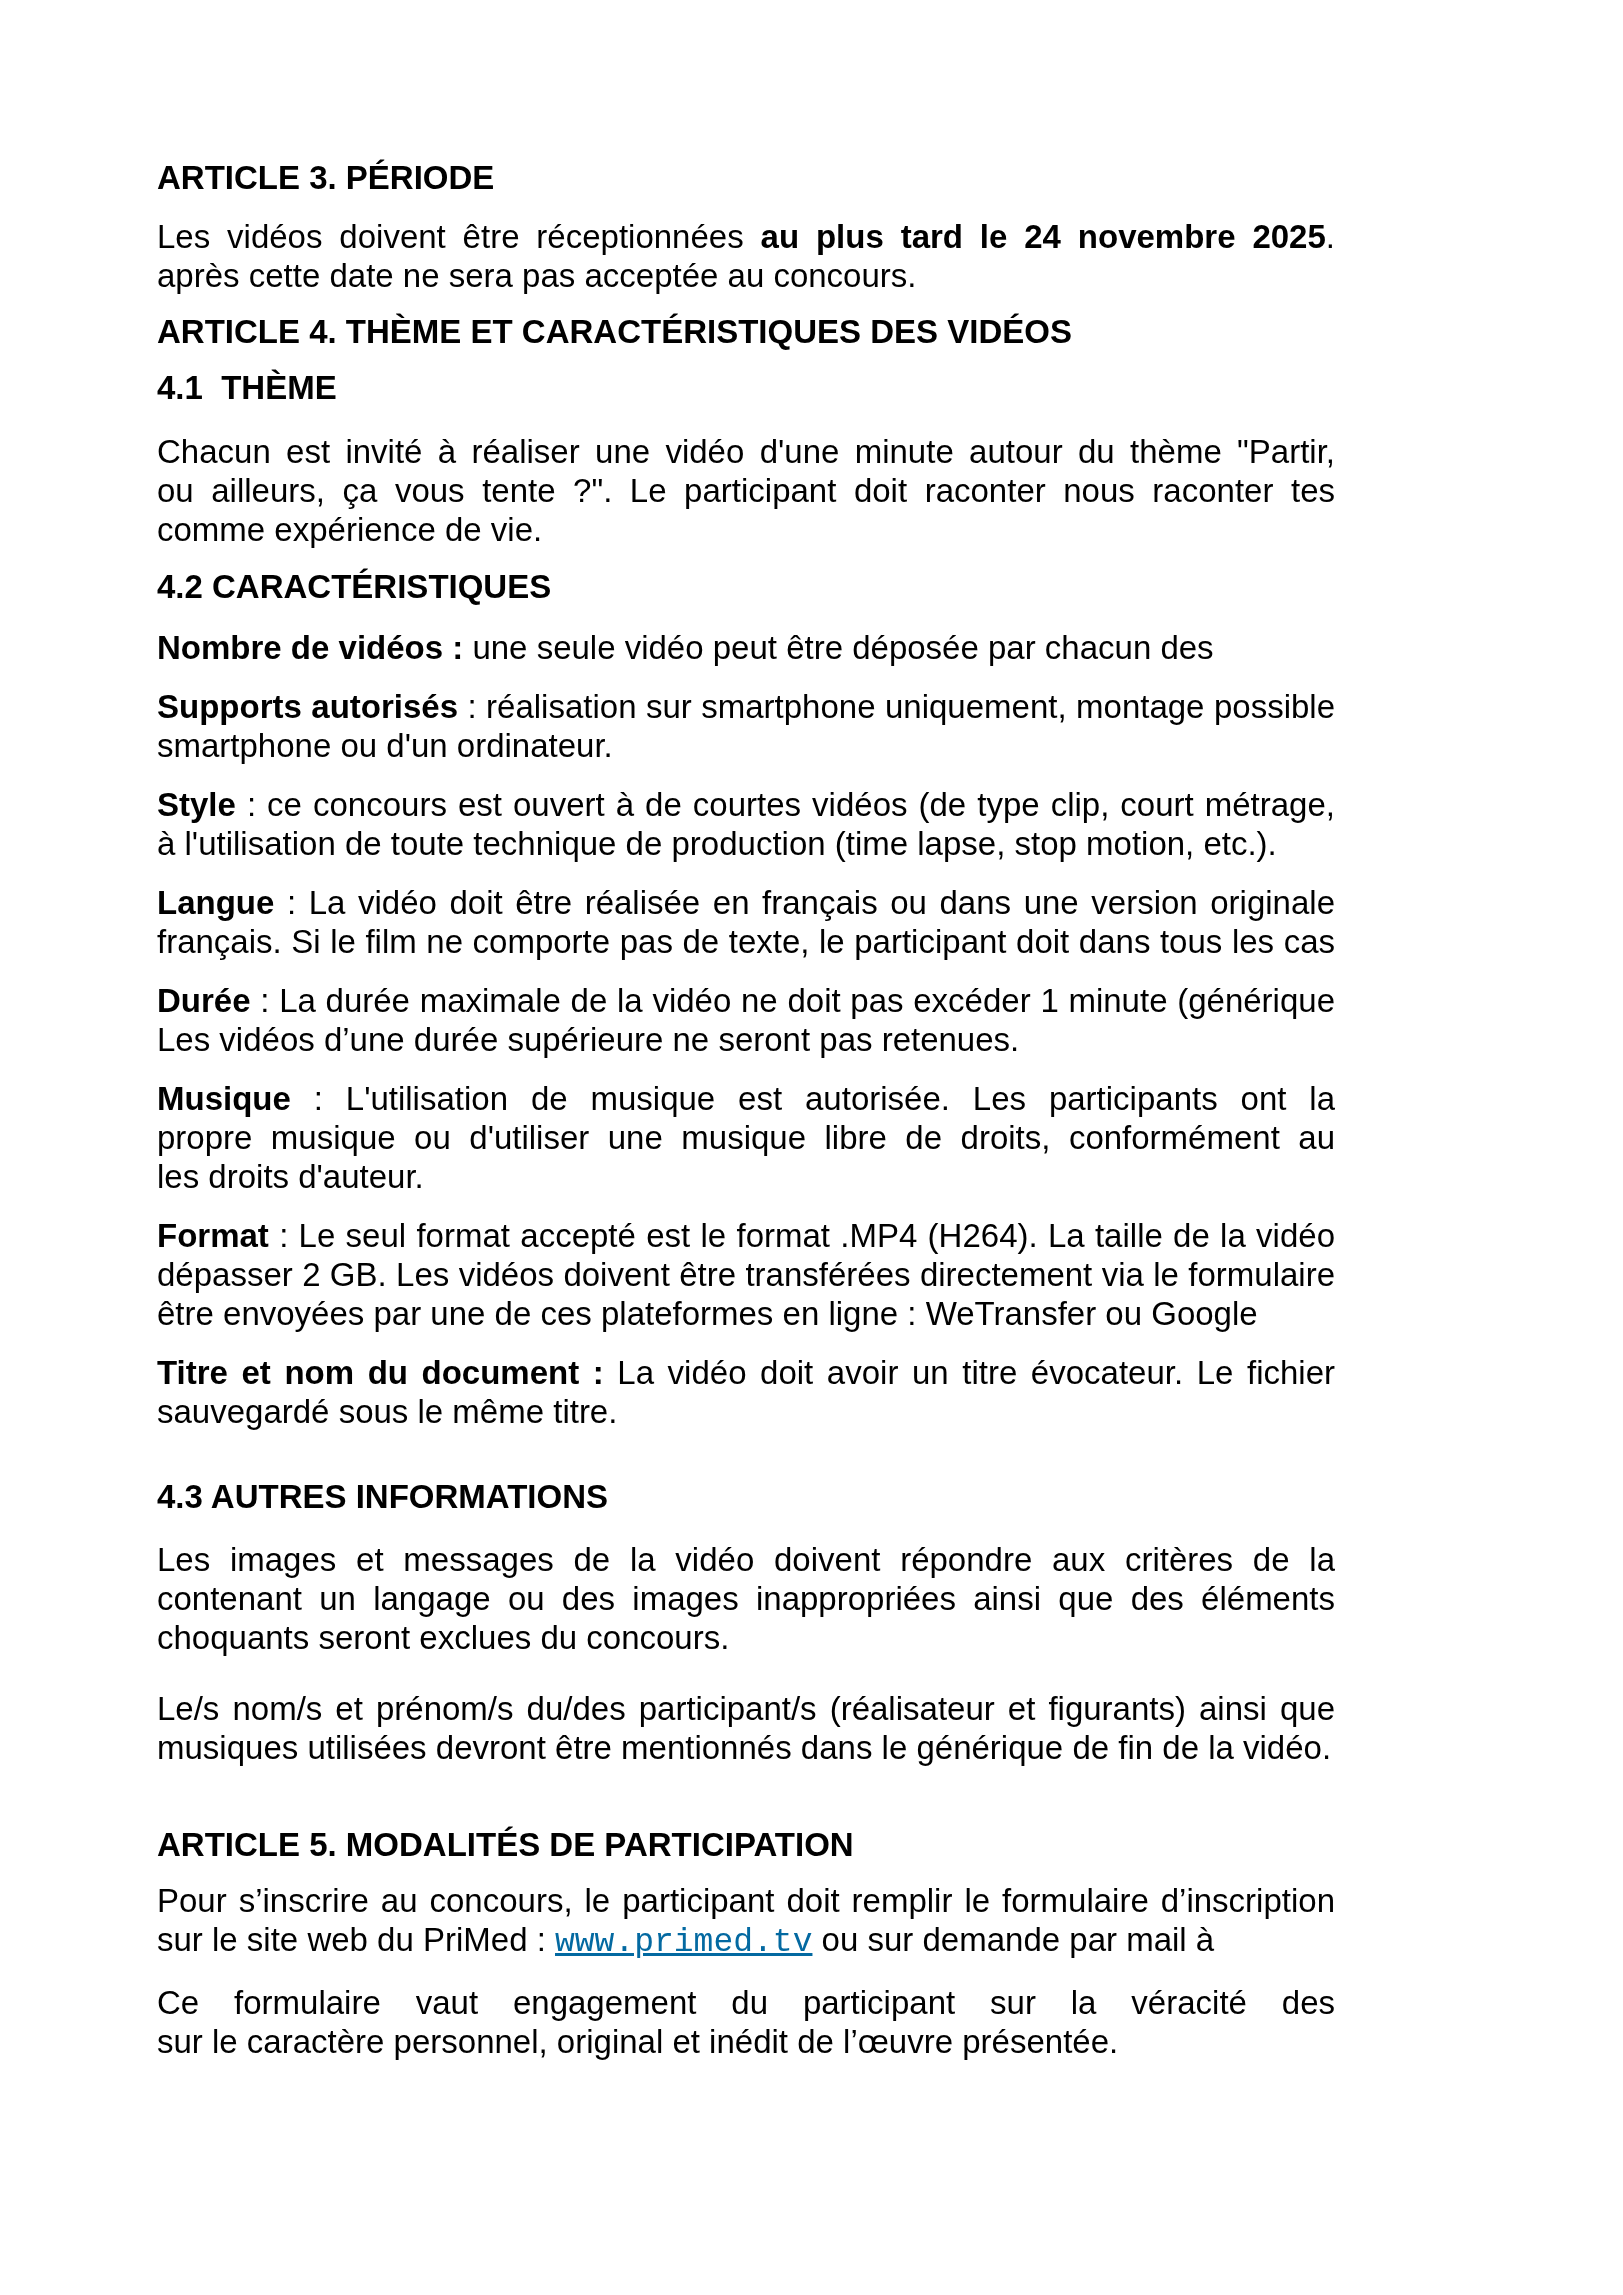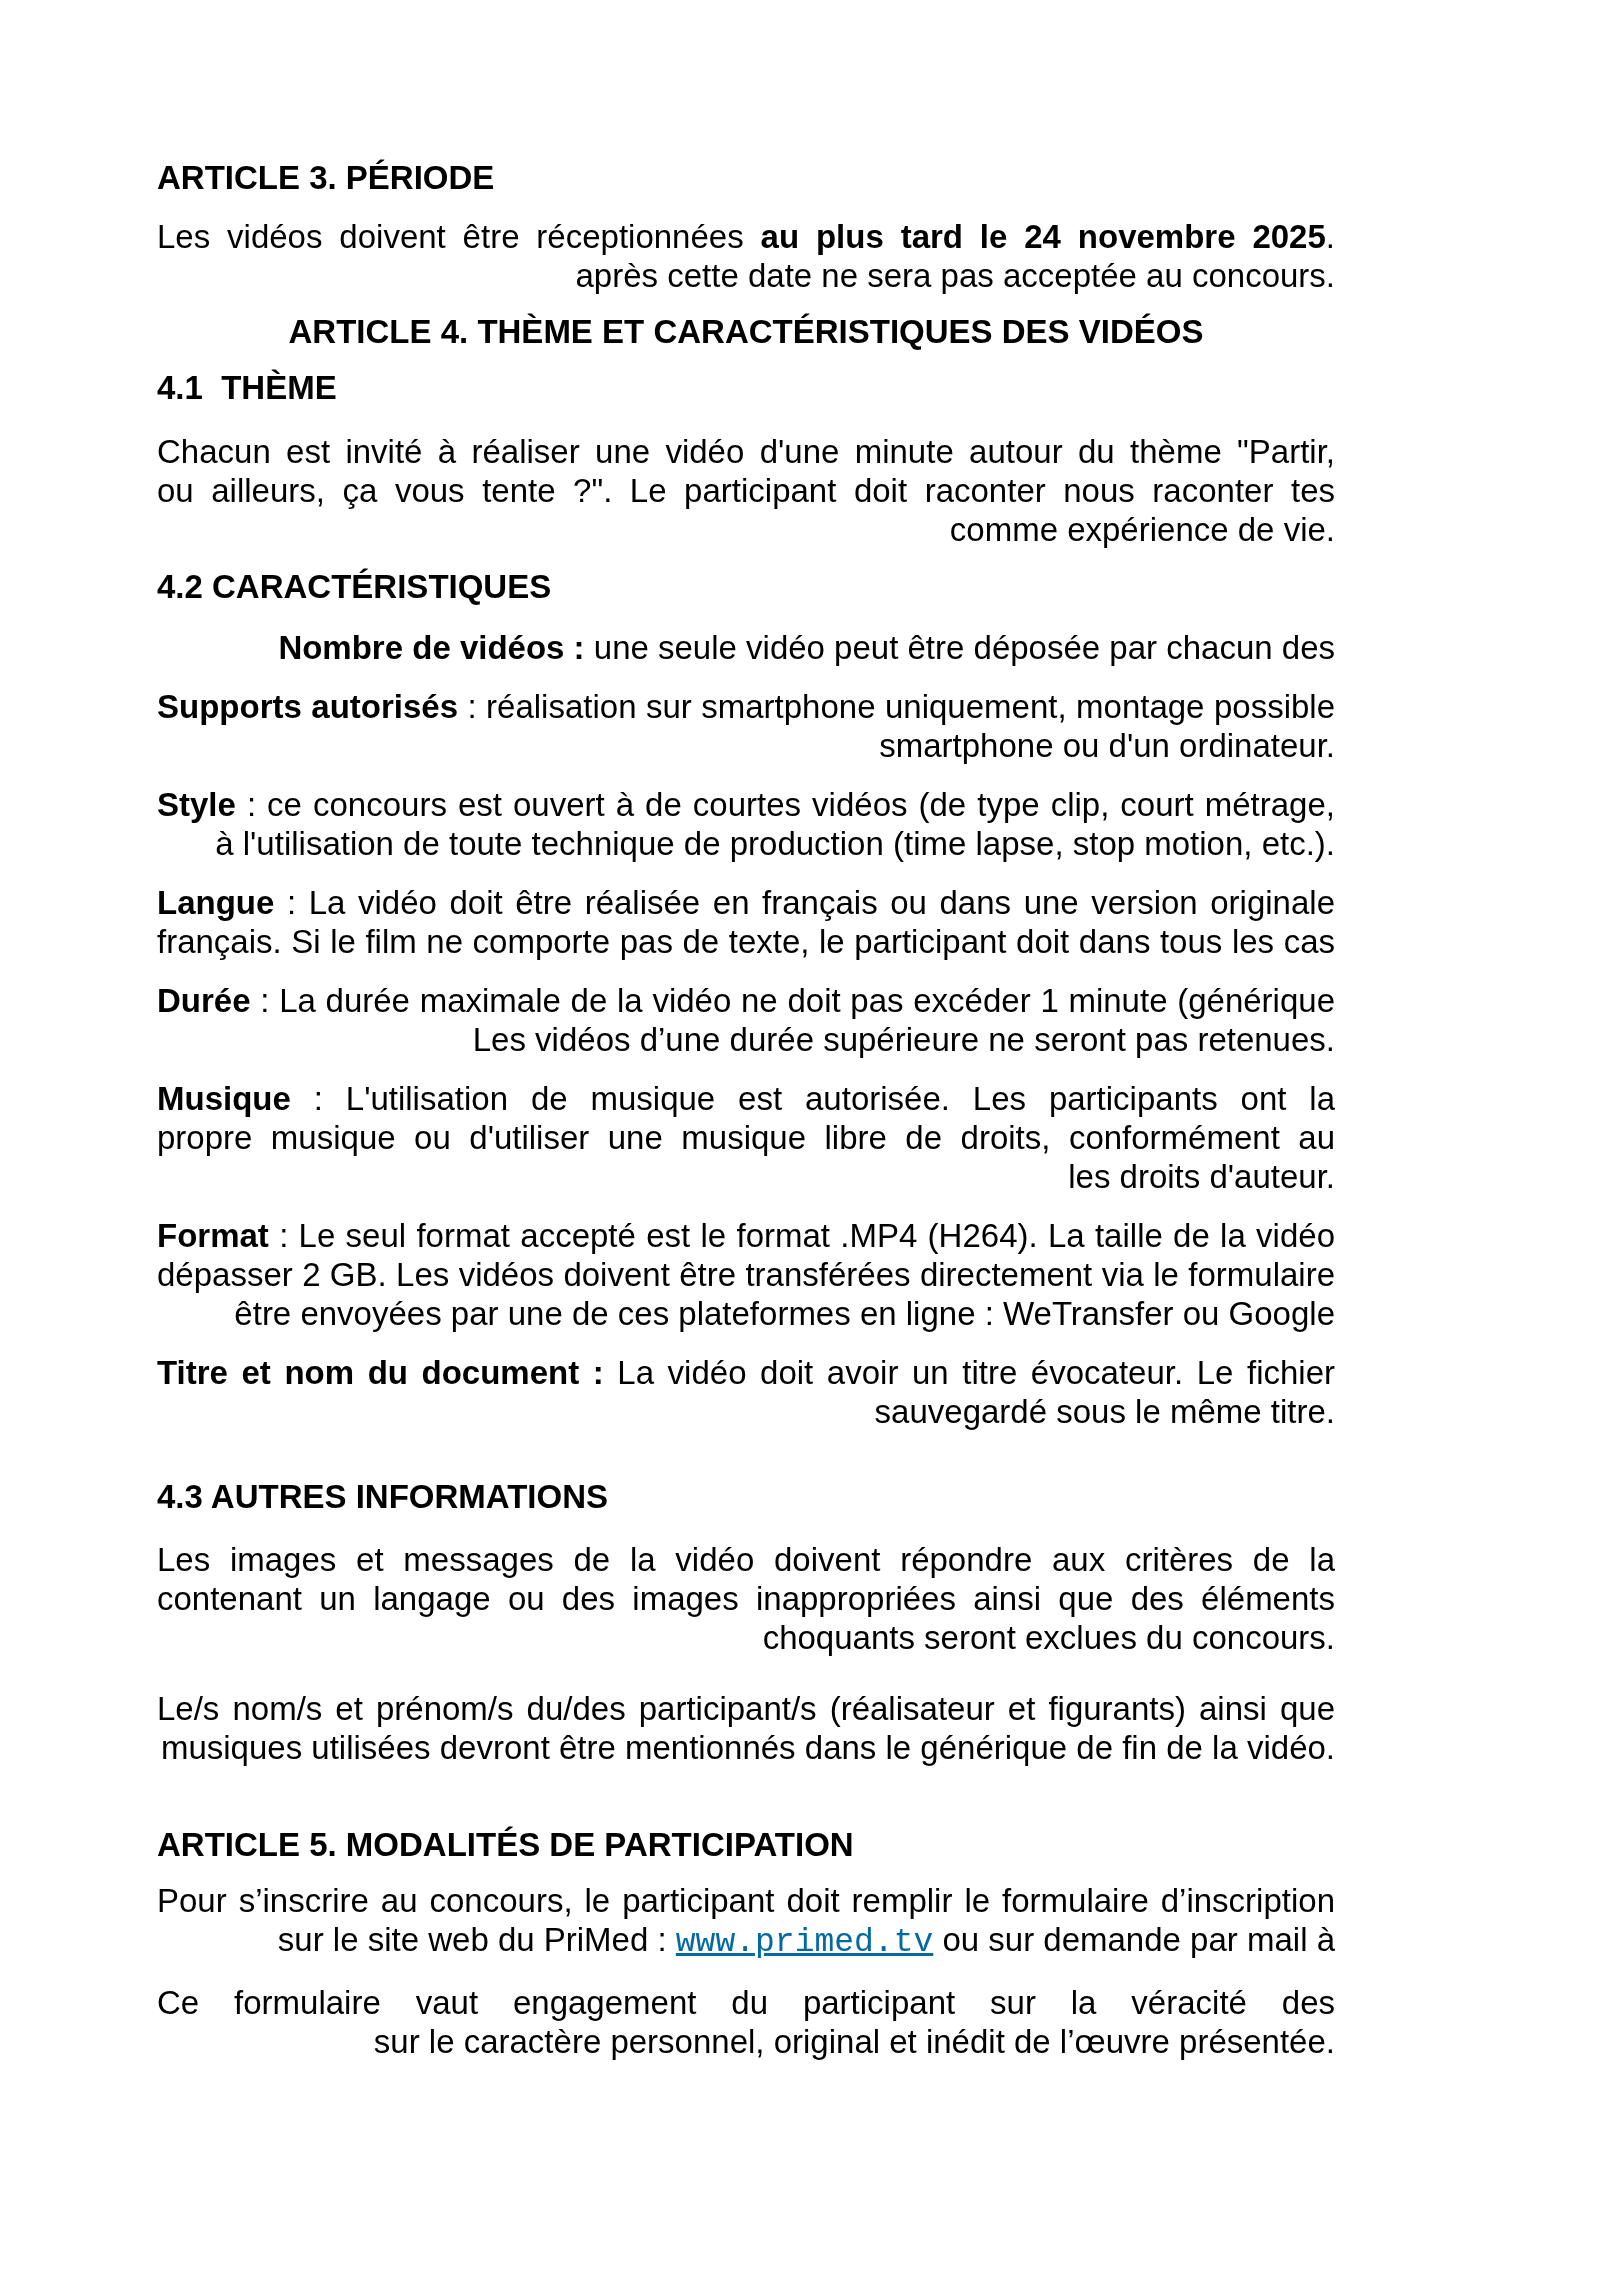--- a/index.html
+++ b/index.html
@@ -18,36 +18,36 @@
     font-size: 33px;
     line-height: 39px;
   }
   .h {
     font-weight: bold;
     white-space: pre-wrap;
     height: 39px;
     overflow: hidden;
   }
   .p { margin: 0; }
-  .line { height: 39px; overflow: hidden; text-align: right; }
+  .line { height: 39px; overflow: hidden; text-align: left; }
   .line.j { text-align: justify; }
   .line.j::after { content: ""; display: inline-block; width: 100%; }
   b { font-weight: bold; margin-top: 22px; }
   a.lnk { color: #0369a1; text-decoration: underline; cursor: pointer; font-family: Liberation Mono, monospace; }
 </style>
 </head>
 <body>
 
 <div id="page">
     <div class="h" style="margin-top: 0px;">ARTICLE 3. PÉRIODE</div>
     <div class="p" style="margin-top: 20px;">
       <div class="line j"><span>Les vidéos doivent être réceptionnées </span><b>au plus tard le 24 novembre 2025</b><span>. Toute vidéo reçue</span></div>
       <div class="line"><span>après cette date ne sera pas acceptée au concours.</span></div>
     </div>
-    <div class="h" style="margin-top: 17px; text-align: center;">ARTICLE 4. THÈME ET CARACTÉRISTIQUES DES VIDÉOS</div>
+    <div class="h" style="margin-top: 17px;">ARTICLE 4. THÈME ET CARACTÉRISTIQUES DES VIDÉOS</div>
     <div class="h" style="margin-top: 17px;">4.1  THÈME</div>
     <div class="p" style="margin-top: 25px;">
       <div class="line j"><span>Chacun est invité à réaliser une vidéo d'une minute autour du thème "Partir, voyager, se perdre ici</span></div>
       <div class="line j"><span>ou ailleurs, ça vous tente ?". Le participant doit raconter nous raconter tes réflexions sur le voyage</span></div>
       <div class="line"><span>comme expérience de vie.</span></div>
     </div>
     <div class="h" style="margin-top: 18.3px;">4.2 CARACTÉRISTIQUES</div>
     <div class="p" style="margin-top: 22px;">
       <div class="line"><b>Nombre de vidéos :</b><span> une seule vidéo peut être déposée par chacun des participants.</span></div>
     </div>

